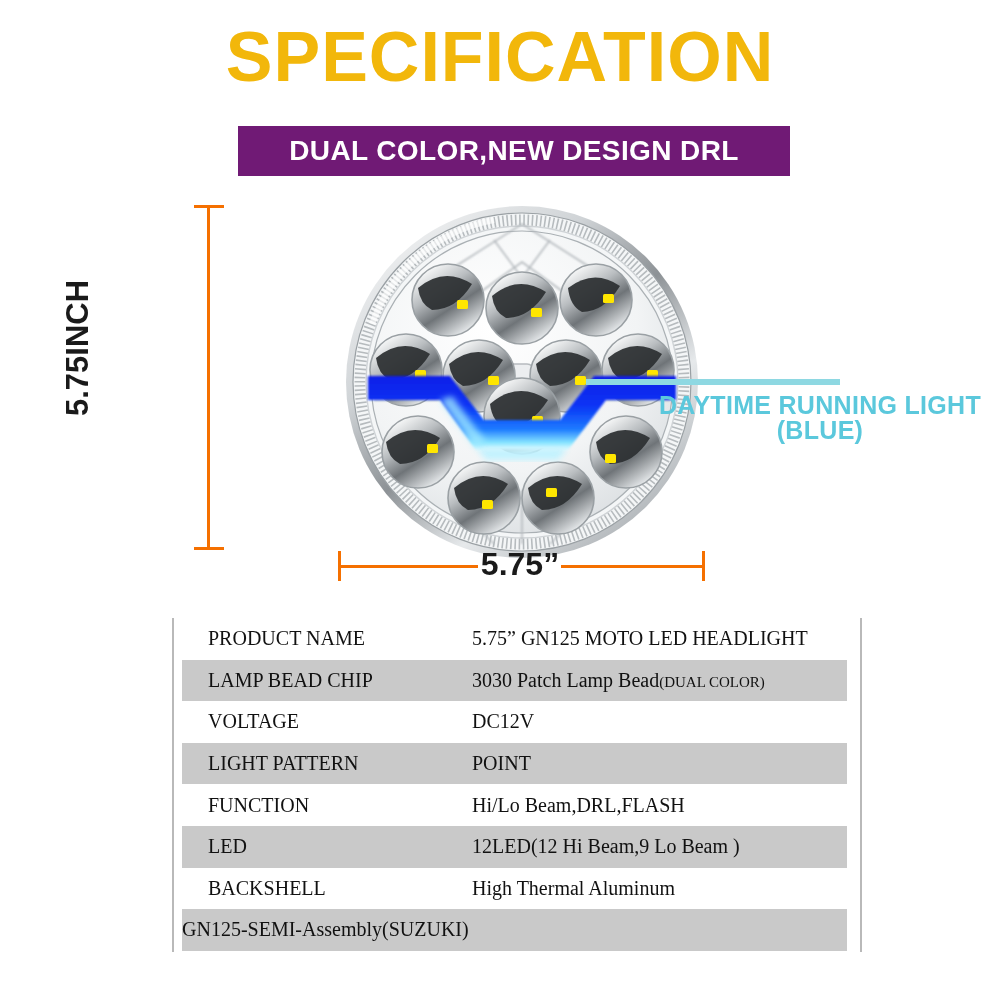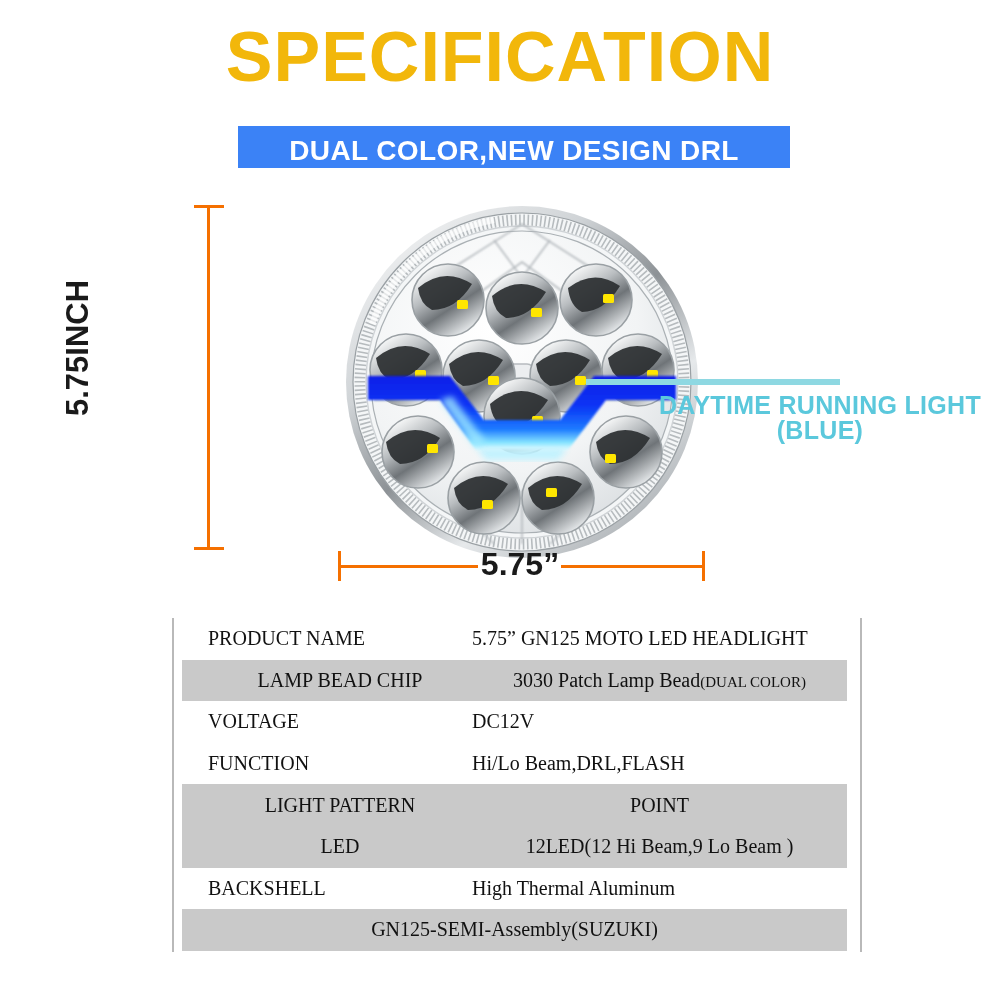--- a/index.html
+++ b/index.html
@@ -2,21 +2,21 @@
 <html><head>
 <meta charset="utf-8">
 <style>
   html,body{margin:0;padding:0;}
   body{width:1000px;height:1000px;background:#fff;font-family:"Liberation Sans",sans-serif;overflow:hidden;position:relative;}
   #page{position:absolute;left:0;top:0;width:1000px;height:1000px;}
 
   
   .title{position:absolute;left:0;top:22px;width:1000px;text-align:center;
          font-size:70px;font-weight:bold;letter-spacing:1px;color:#F2B70B;line-height:1;}
-  .subbanner{position:absolute;left:238px;top:126px;width:552px;height:42px;background:#3b82f6;}
+  .subbanner{position:absolute;left:238px;top:126px;width:552px;height:50px;background:#701a75;}
   .subbanner span{display:block;width:100%;height:100%;line-height:50px;text-align:center;
         color:#fff;font-size:28px;font-weight:bold;letter-spacing:.4px;}
 
   
   .dimv-line{position:absolute;left:207px;top:205px;width:3px;height:345px;background:#F57000;}
   .dimv-cap{position:absolute;width:30px;height:3px;background:#F57000;left:194px;}
   .dimv-cap.t{top:205px;} .dimv-cap.b{top:547px;}
   .dimv-label{position:absolute;left:-42px;top:330px;width:240px;text-align:center;
         transform:rotate(-90deg);transform-origin:center center;
         font-size:31px;font-weight:bold;color:#1a1a1a;letter-spacing:0px;}
@@ -37,21 +37,21 @@
   
   .lamp{position:absolute;left:344px;top:204px;width:356px;height:356px;}
   .lamp svg{display:block;width:356px;height:356px;}
 
   
   .spec-table{position:absolute;left:172px;top:618px;width:690px;height:334px;}
   .tbl-border{position:absolute;top:0;width:2px;height:334px;background:#b9b9b9;}
   .tbl-border.l{left:0;} .tbl-border.r{left:688px;}
   .rows{position:absolute;left:10px;top:0;width:665px;}
   .row{position:relative;height:41.6px;display:flex;align-items:center;font-family:Liberation Serif, serif;}
-  .row.alt{background:#c9c9c9;text-align:center;}
+  .row.alt{background:#c9c9c9;}
   .cell-k{width:290px;padding-left:26px;box-sizing:border-box;font-size:20px;color:#111;white-space:nowrap;}
   .cell-v{flex:1;font-size:20px;color:#111;white-space:nowrap;}
   .sm{font-size:15px;}
 </style>
 </head>
 <body>
 
 <div id="page">
 
   <div class="title">SPECIFICATION</div>
@@ -225,29 +225,29 @@
           <div class="cell-v">5.75” GN125 MOTO LED HEADLIGHT</div>
         </div>
         <div class="row alt">
           <div class="cell-k">LAMP BEAD CHIP</div>
           <div class="cell-v">3030 Patch Lamp Bead<span class="sm">(DUAL COLOR)</span></div>
         </div>
         <div class="row">
           <div class="cell-k">VOLTAGE</div>
           <div class="cell-v">DC12V</div>
         </div>
+        <div class="row alt">
+          <div class="cell-k">LIGHT PATTERN</div>
+          <div class="cell-v">POINT</div>
+        </div>
         <div class="row">
           <div class="cell-k">FUNCTION</div>
           <div class="cell-v">Hi/Lo Beam,DRL,FLASH</div>
         </div>
         <div class="row alt">
-          <div class="cell-k">LIGHT PATTERN</div>
-          <div class="cell-v">POINT</div>
-        </div>
-        <div class="row alt">
           <div class="cell-k">LED</div>
           <div class="cell-v">12LED(12 Hi Beam,9 Lo Beam )</div>
         </div>
         <div class="row">
           <div class="cell-k">BACKSHELL</div>
           <div class="cell-v">High Thermal Aluminum</div>
         </div>
         <div class="row alt">
           <div class="cell-v">GN125-SEMI-Assembly(SUZUKI)</div>
         </div>

